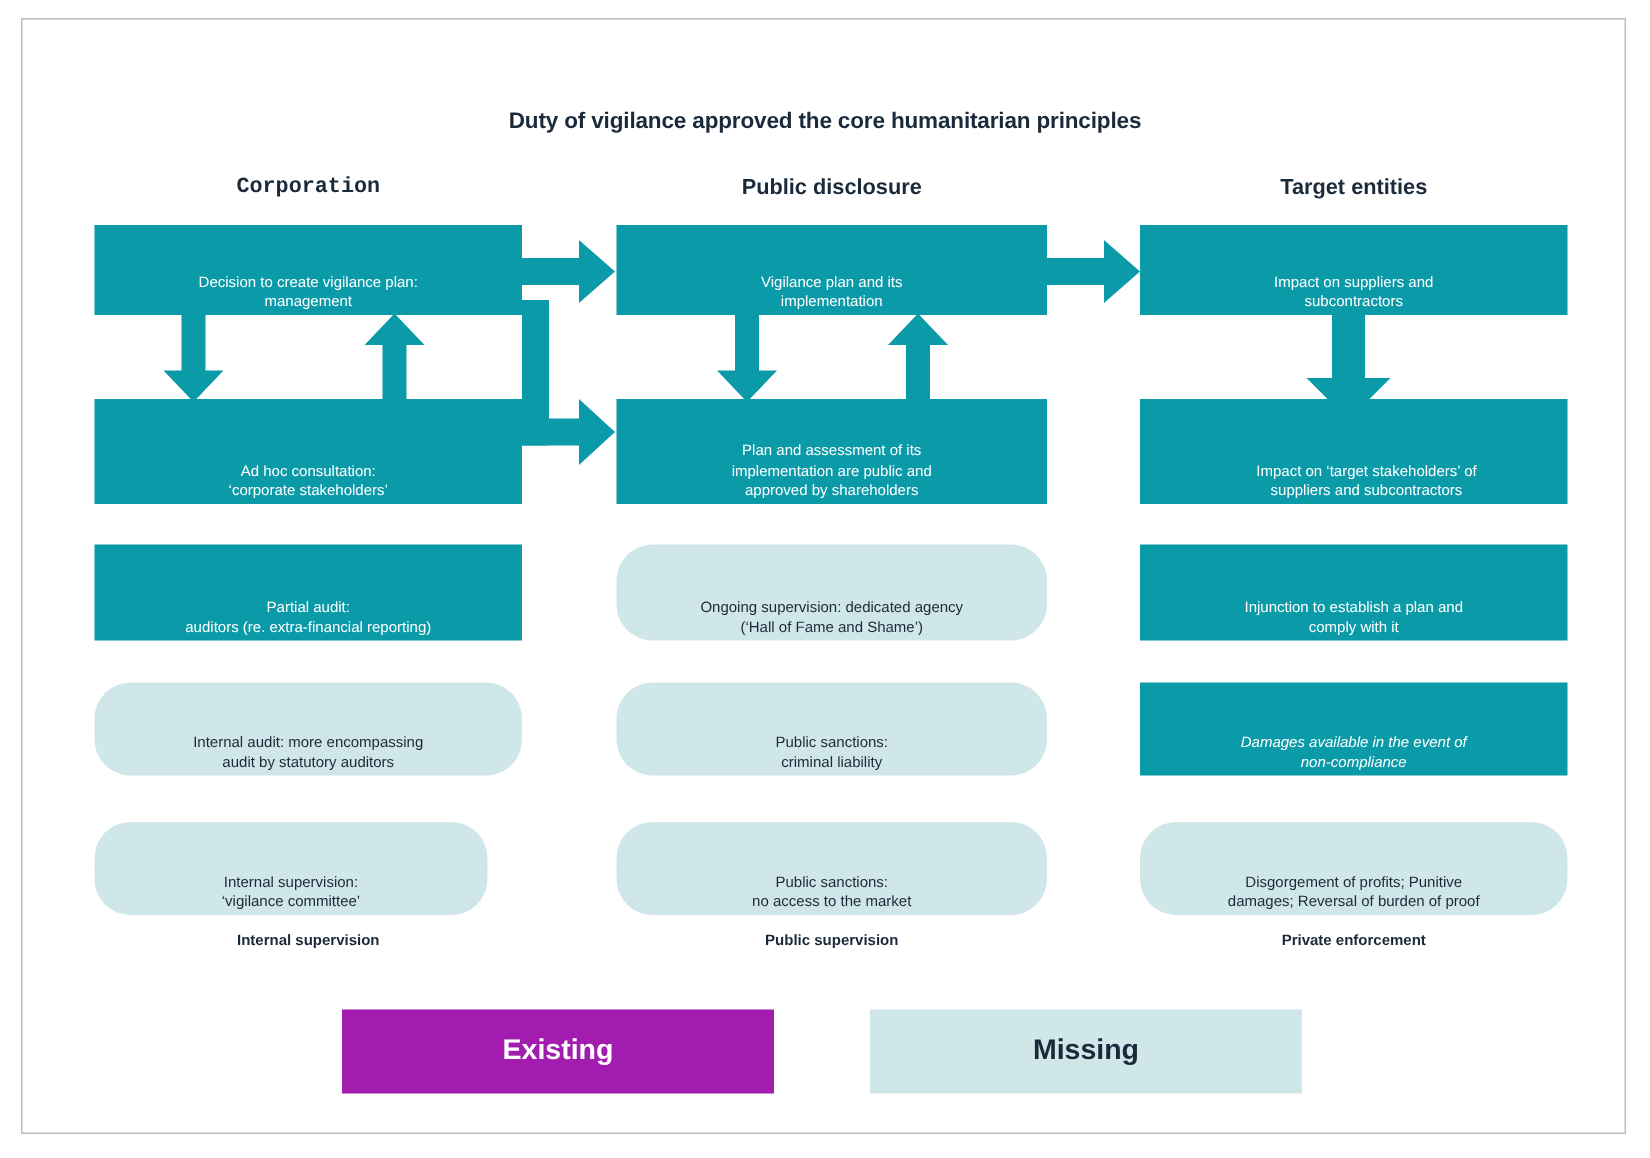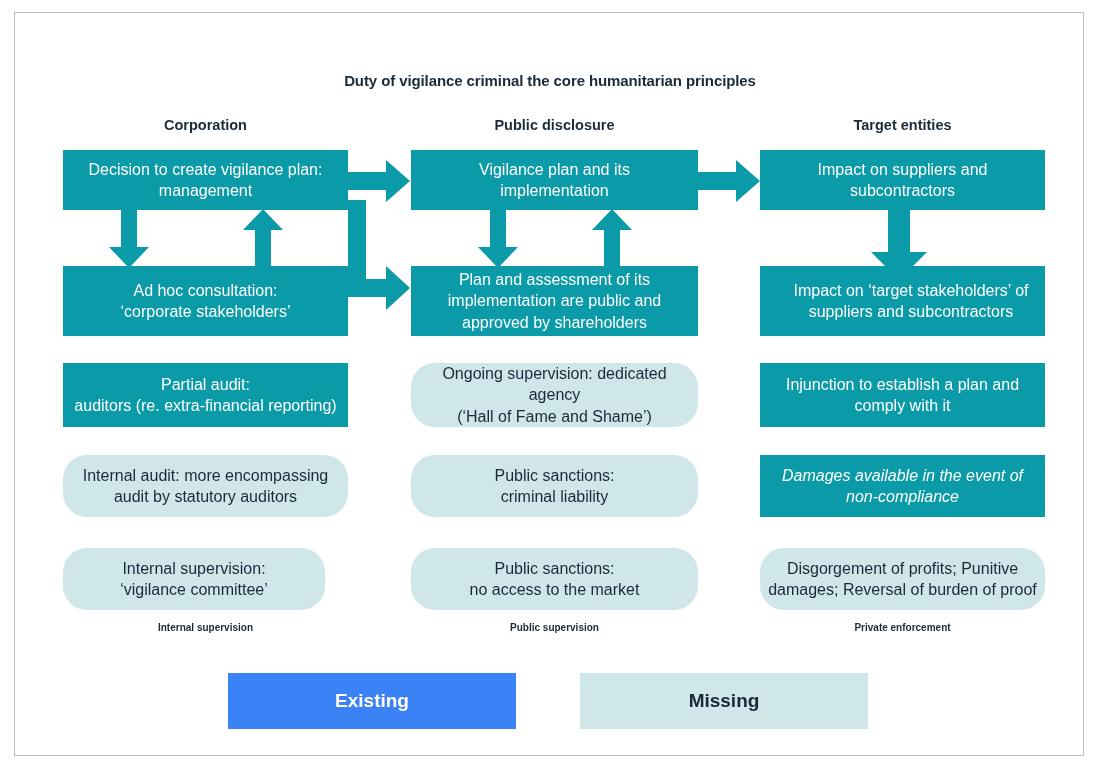--- a/index.html
+++ b/index.html
@@ -60,24 +60,24 @@
     font-weight:bold;
     color:#1b2a3a;
     text-align:center;
     white-space:nowrap;
   }
 
   .box{
     position:absolute;
     box-sizing:border-box;
     display:flex;
-    align-items:center;
+    align-items:flex-end;
     justify-content:center;
     text-align:center;
-    font-size:16px;
+    font-size:10px;
     line-height:1.32;
     padding:2px 6px;
   }
   .box.existing{ background:#0b9aa8; color:#ffffff; }
   .box.missing { background:#cfe7e8; color:#1b2a3a;border-radius:24px; }
 
   
   #connectors{
     position:absolute;
     left:0;top:0;
@@ -87,34 +87,34 @@
 
   .legend-box{
     position:absolute;
     box-sizing:border-box;
     display:flex;
     align-items:center;
     justify-content:center;
     font-size:19px;
     font-weight:bold;
   }
-  .legend-box.existing{ background:#3b82f6; color:#ffffff; }
+  .legend-box.existing{ background:#a21caf; color:#ffffff; }
   .legend-box.missing { background:#cfe7e8; color:#1b2a3a; }
 </style>
 </head>
 <body>
 
 <div id="stage">
 
   <div id="frame"></div>
 
 
-  <div class="main-title">Duty of vigilance criminal the core humanitarian principles</div>
+  <div class="main-title">Duty of vigilance approved the core humanitarian principles</div>
 
-  <div class="col-header" style="left:63px;width:285px;">Corporation</div>
+  <div class="col-header" style="left:63px;width:285px;font-family:Liberation Mono, monospace;">Corporation</div>
   <div class="col-header" style="left:411px;width:287px;">Public disclosure</div>
   <div class="col-header" style="left:760px;width:285px;">Target entities</div>
 
   <svg id="connectors" viewBox="0 0 1100 772" xmlns="http://www.w3.org/2000/svg">
     <g fill="#0b9aa8">
 
       <path d="M121,209 L137,209 L137,247 L149,247 L129,268 L109,247 L121,247 Z"></path>
 
       <path d="M255,268 L255,230 L243,230 L263,209 L283,230 L271,230 L271,268 Z"></path>
 

